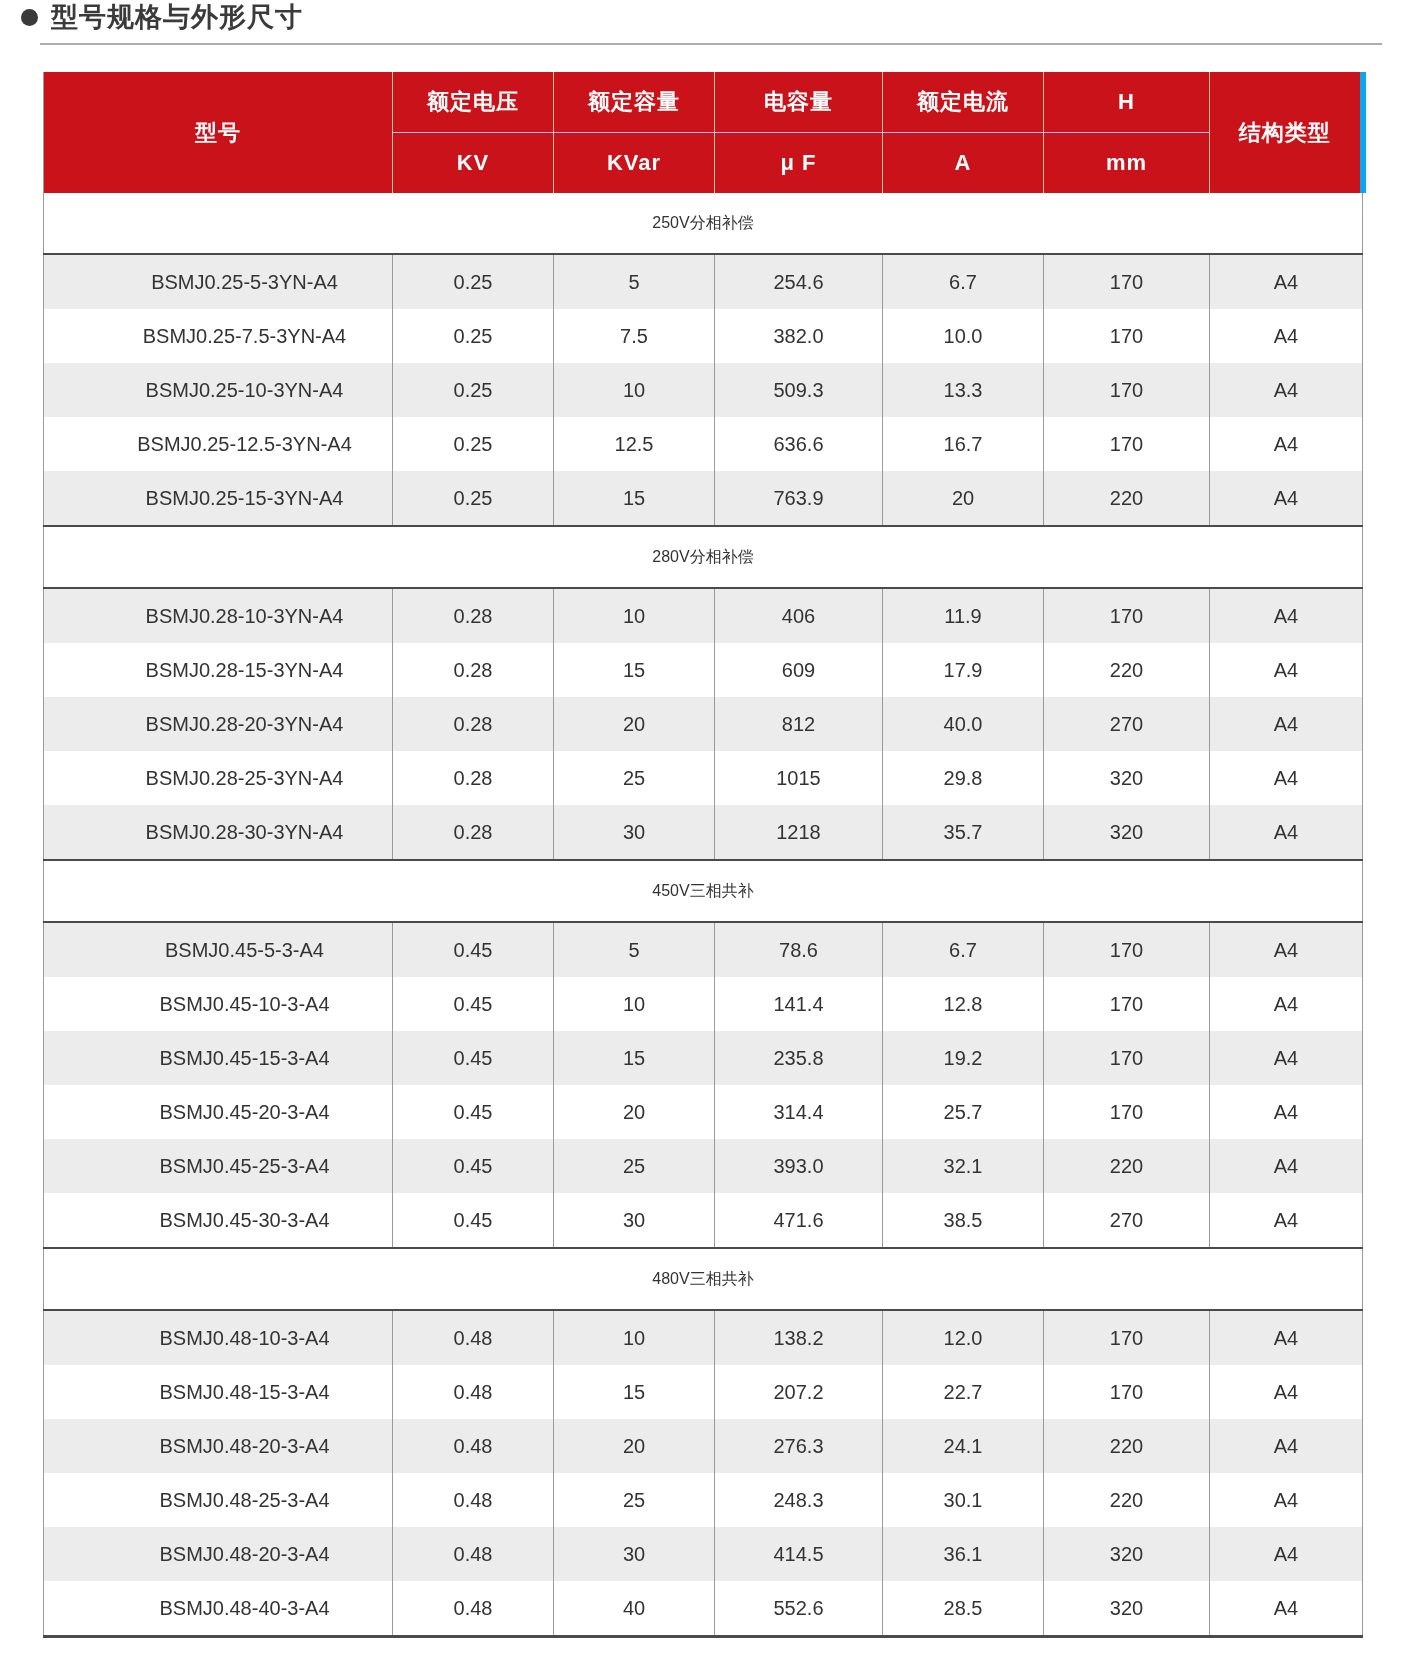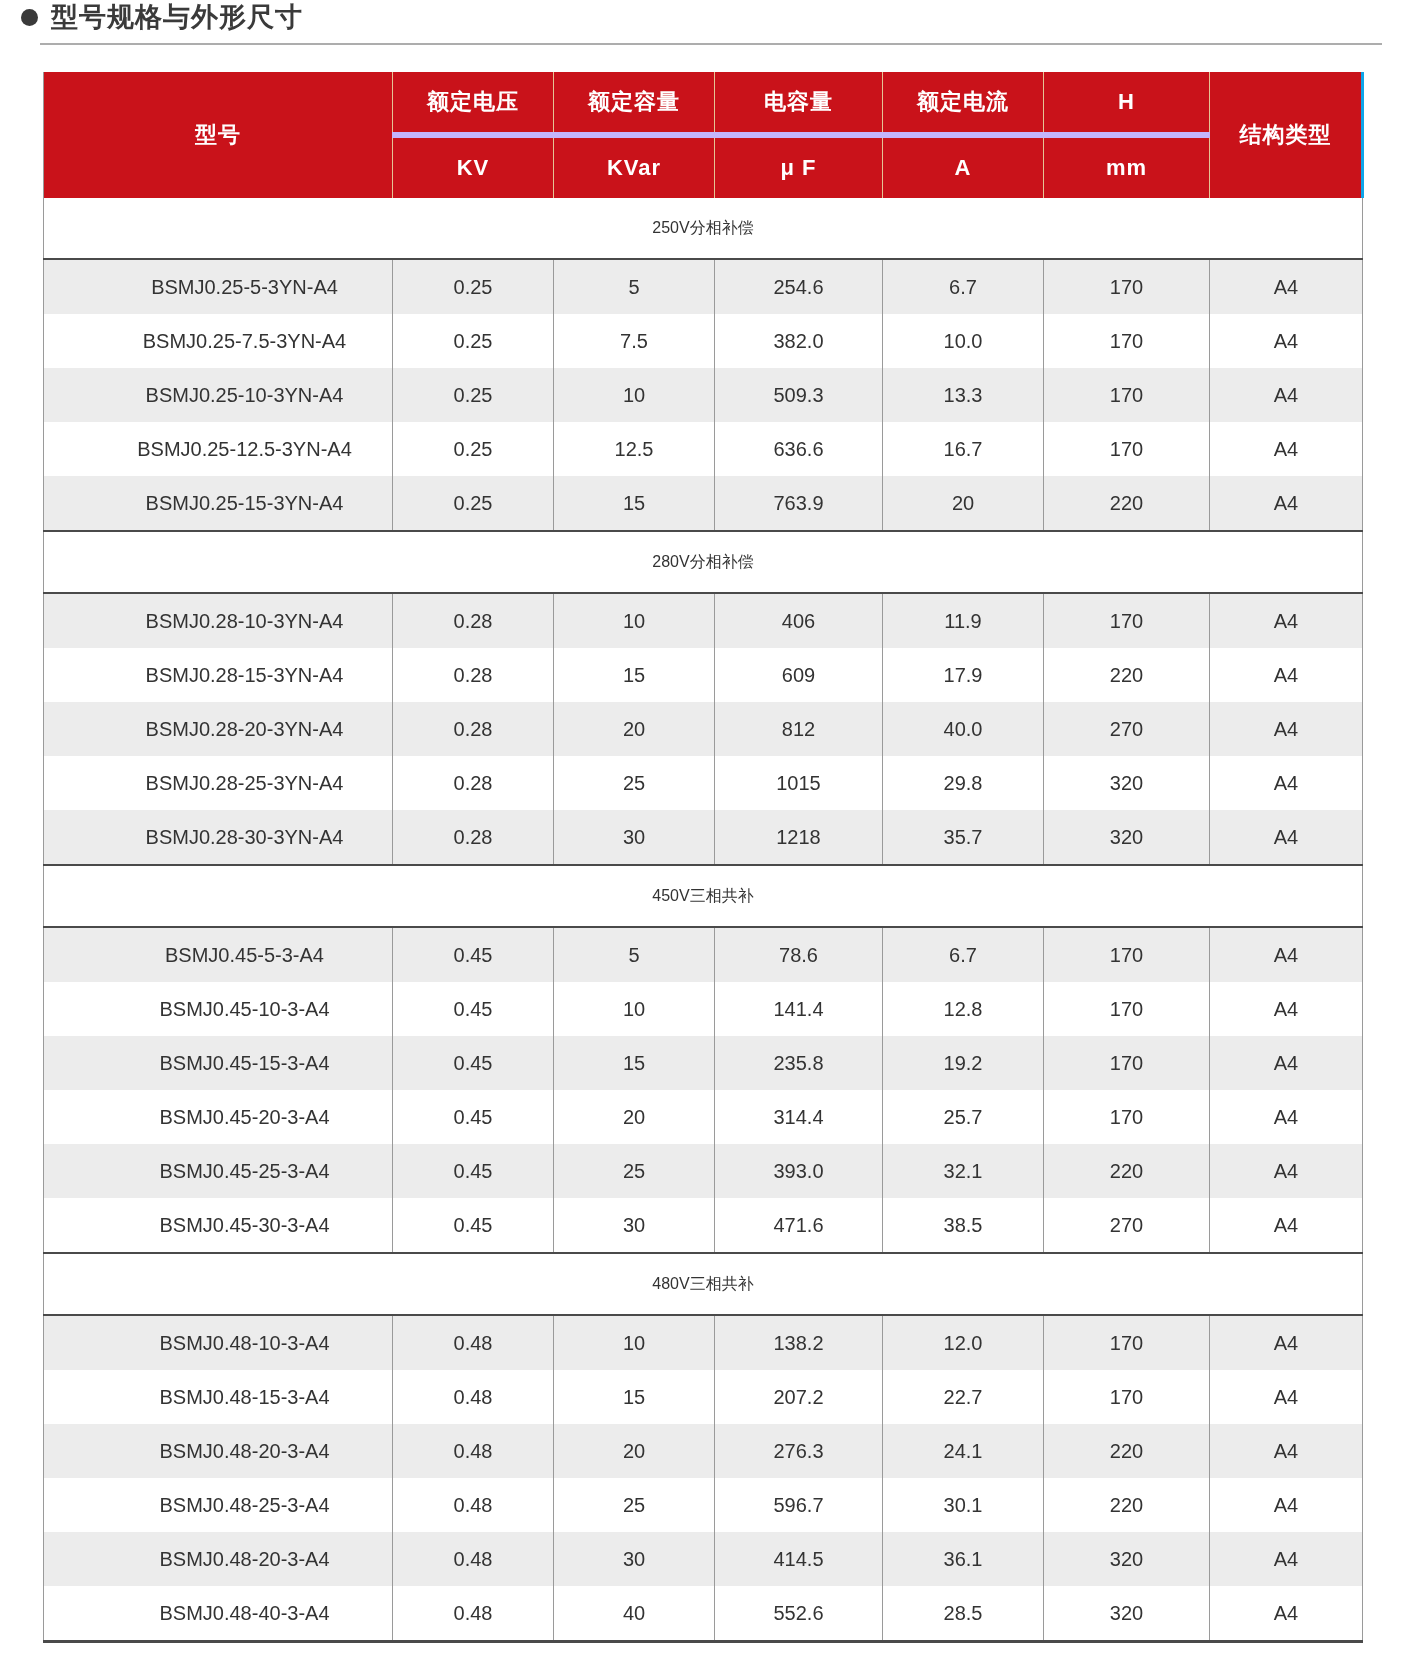--- a/index.html
+++ b/index.html
@@ -56,23 +56,23 @@
   .spec-table thead th {
     background: #c9121a;
     color: #ffffff;
     font-size: 22px;
     font-weight: bold;
     text-align: center;
     height: 60px;
     letter-spacing: 1px;
   }
   th.h-model   { border-left: 1px solid #9a9a9a; border-right: 1px solid #e5c495; }
-  th.h-top     { border-right: 1px solid #e5c495; border-bottom: 6px solid #c4b5fd; }
+  th.h-top     { border-right: 1px solid #e5c495; border-bottom: 1px solid #c4b5fd; }
   th.h-unit    { border-right: 1px solid #e5c495; margin-left: 45px; }
-  th.h-struct  { border-right: 3px solid #0ea5e9; }
+  th.h-struct  { border-right: 6px solid #0ea5e9; }
 
   
   tr.section-row td {
     background: #ffffff;
     height: 60px;
     text-align: center;
     font-size: 16px;
     color: #333333;
     border-top: 2px solid #4a4a4a;
     border-bottom: 2px solid #4a4a4a;
@@ -318,21 +318,21 @@
           <td>20</td>
           <td>276.3</td>
           <td>24.1</td>
           <td>220</td>
           <td>A4</td>
         </tr>
         <tr class="data-row">
           <td class="model-cell">BSMJ0.48-25-3-A4</td>
           <td>0.48</td>
           <td>25</td>
-          <td>596.7</td>
+          <td>248.3</td>
           <td>30.1</td>
           <td>220</td>
           <td>A4</td>
         </tr>
         <tr class="data-row alt">
           <td class="model-cell">BSMJ0.48-20-3-A4</td>
           <td>0.48</td>
           <td>30</td>
           <td>414.5</td>
           <td>36.1</td>

